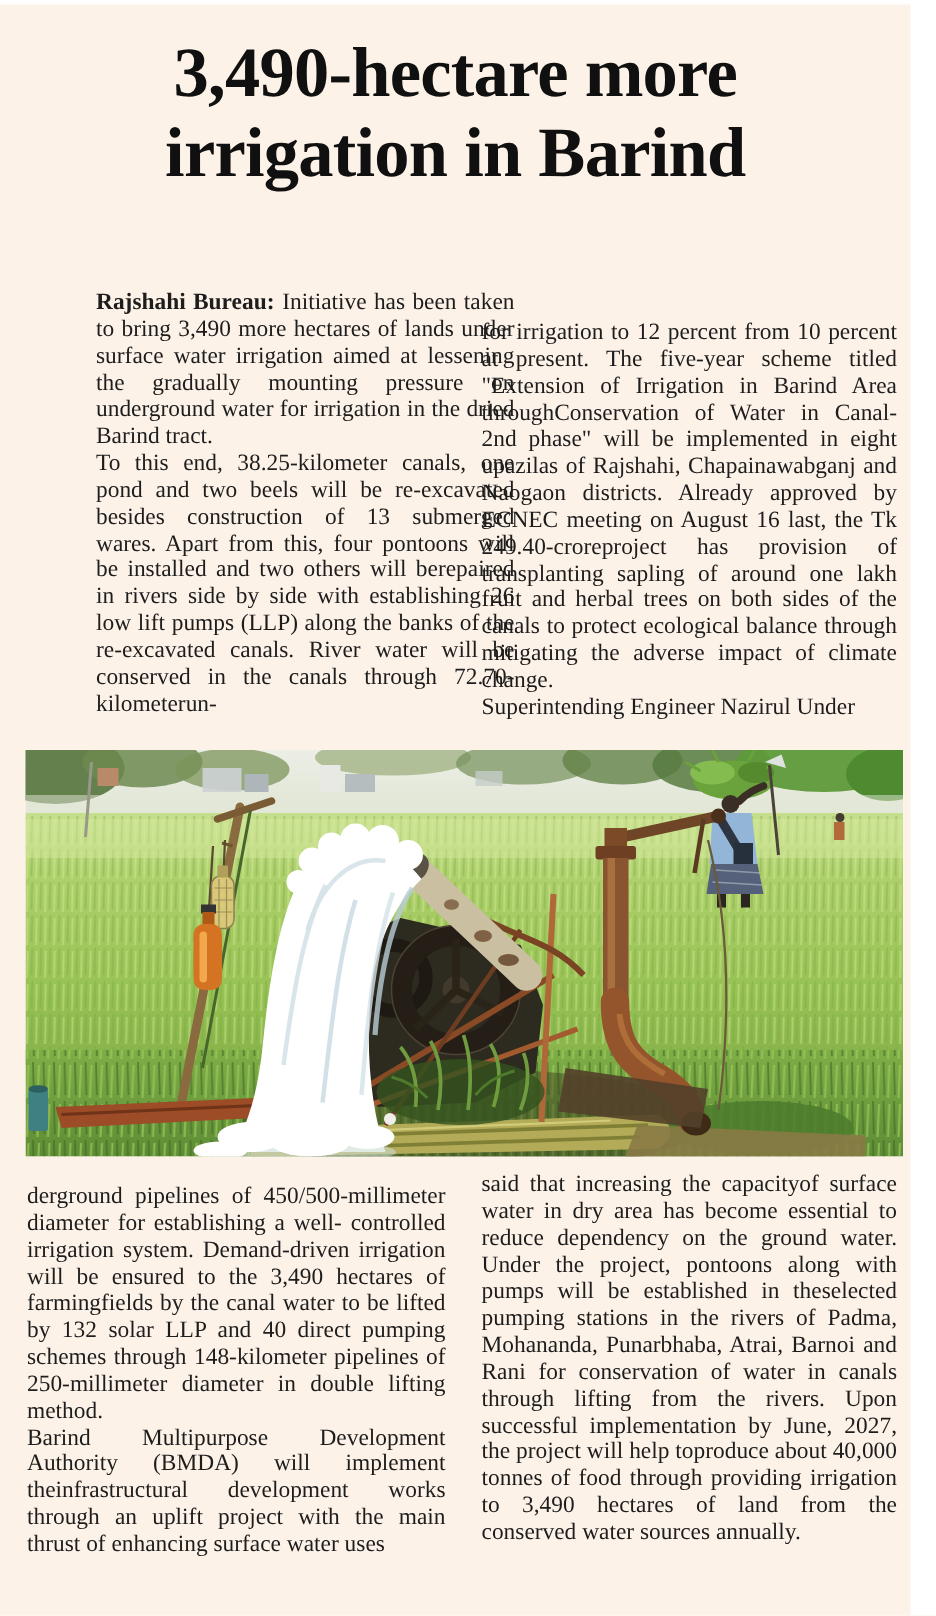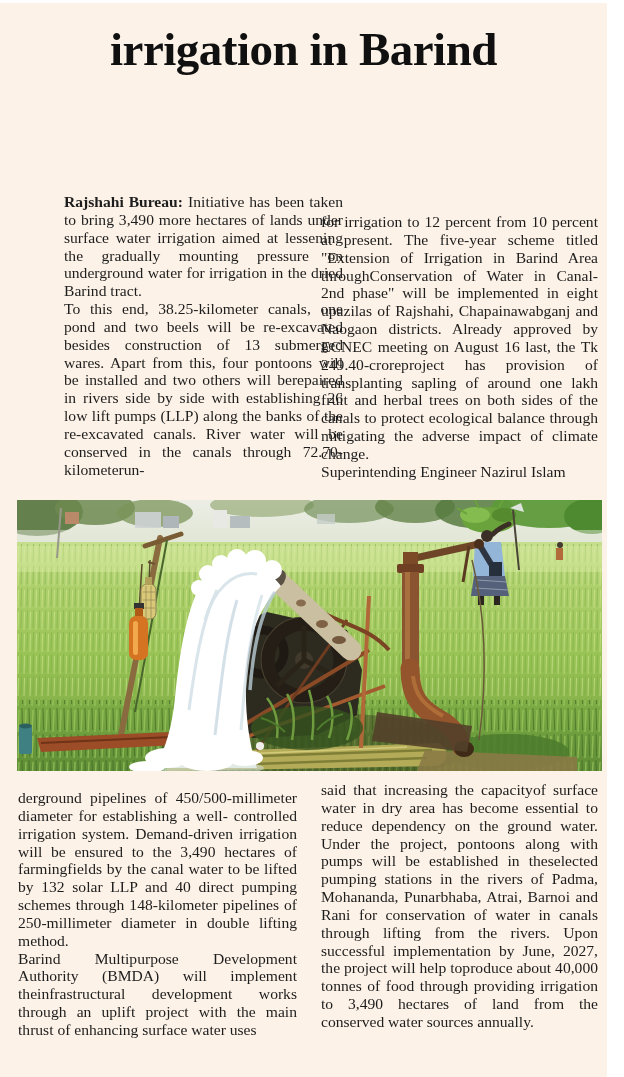--- a/index.html
+++ b/index.html
@@ -30,31 +30,32 @@
     position:absolute;left:17px;top:497px;width:585px;height:271px;
   }
   .photo svg{display:block;width:100%;height:100%;}
 </style>
 </head>
 <body>
 
 <div class="sheet">
 
   <div class="headline">
+    <div>3,490-hectare more</div>
     <div>irrigation in Barind</div>
   </div>
 
   <div class="col" id="col-top-left">
     <p><span class="byline">Rajshahi Bureau:</span><span>Initiative has been taken to bring 3,490 more hectares of lands under surface water irrigation aimed at lessening the gradually mounting pressure on underground water for irrigation in the dried Barind tract.</span></p>
     <p>To this end, 38.25-kilometer canals, one pond and two beels will be re-excavated besides construction of 13 submerged wares. Apart from this, four pontoons will be installed and two others will berepaired in rivers side by side with establishing 26 low lift pumps (LLP) along the banks of the re-excavated canals. River water will be conserved in the canals through 72.70-kilometerun-</p>
   </div>
 
   <div class="col" id="col-top-right">
     <p>for irrigation to 12 percent from 10 percent at present. The five-year scheme titled "Extension of Irrigation in Barind Area throughConservation of Water in Canal- 2nd phase" will be implemented in eight upazilas of Rajshahi, Chapainawabganj and Naogaon districts. Already approved by ECNEC meeting on August 16 last, the Tk 249.40-croreproject has provision of transplanting sapling of around one lakh fruit and herbal trees on both sides of the canals to protect ecological balance through mitigating the adverse impact of climate change.</p>
-    <p>Superintending Engineer Nazirul Islam</p>
+    <p>Superintending Engineer Nazirul Under</p>
   </div>
 
   <div class="photo">
     <svg viewBox="0 0 585 271" preserveAspectRatio="none">
       <defs>
         <linearGradient id="sky" x1="0" y1="0" x2="0" y2="1">
           <stop offset="0" stop-color="#eceee6"></stop>
             <stop offset="1" stop-color="#dfe5d2"></stop>
         </linearGradient>
         <linearGradient id="field" x1="0" y1="0" x2="0" y2="1">

